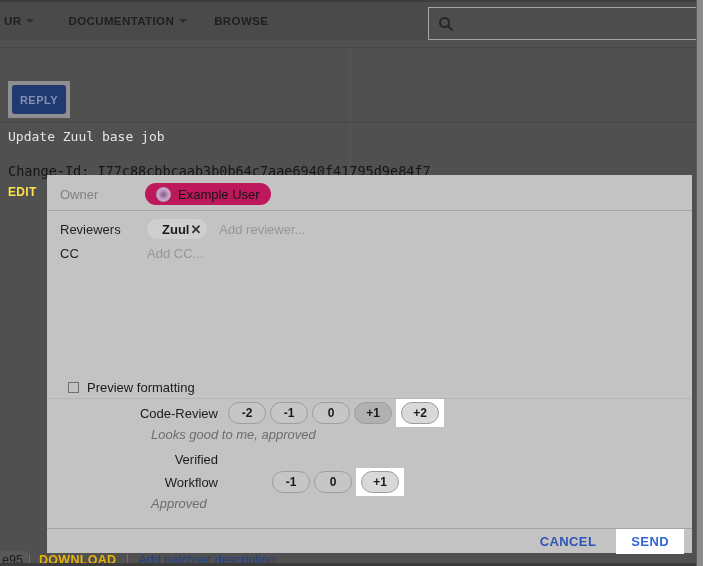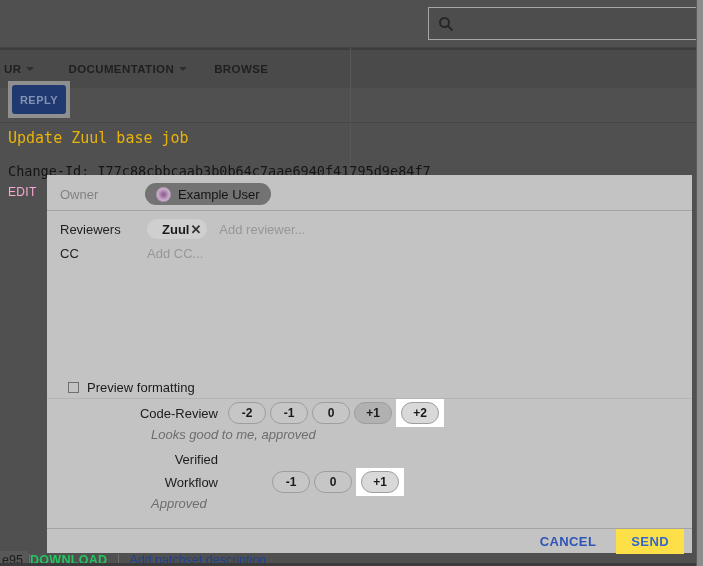--- a/index.html
+++ b/index.html
@@ -2,21 +2,21 @@
 <html><head>
 <meta charset="utf-8">
 <style>
   html,body{margin:0;padding:0;background:#505050;}
   *{box-sizing:border-box;}
   .screen{position:relative;width:703px;height:566px;overflow:hidden;background:#505050;
           font-family:"Liberation Sans",sans-serif;}
 
   
   .header{position:absolute;top:0;left:0;width:703px;height:40px;background:#4a4a4a;
-          border-top:2px solid #3d3d3d;display:flex;align-items:center;margin-top:48px;}
+          border-top:2px solid #3d3d3d;display:flex;align-items:center;}
   .nav-item{display:flex;align-items:center;gap:5px;font-size:11.5px;font-weight:700;
             color:#1f1f1f;letter-spacing:.4px;cursor:pointer;}
   .nav-ur{margin-left:4px;}
   .nav-doc{margin-left:34px;}
   .nav-browse{margin-left:27px;}
   .caret{width:0;height:0;border-left:4px solid transparent;border-right:4px solid transparent;
          border-top:4px solid #2d2d2d;}
   .searchbox{position:absolute;left:428px;top:7px;width:269px;height:33px;background:#4d4d4d;
              border:1px solid #a6a6a6;display:flex;align-items:center;padding-left:9px;}
   .search-icon{width:16px;height:16px;stroke:#262626;fill:none;stroke-width:2;}
@@ -25,46 +25,46 @@
   .page-hline{position:absolute;top:47px;left:0;width:703px;height:1px;background:#454545;}
   .page-vline{position:absolute;top:48px;left:350px;width:1px;height:127px;background:#585858;}
   .commit-divider{position:absolute;top:122px;left:0;width:703px;height:1px;background:#464646;}
 
   .reply-hl{position:absolute;left:8px;top:81px;width:62px;height:37px;background:#8f8f8f;
             display:flex;align-items:center;justify-content:center;}
   .reply-btn{width:54px;height:29px;background:#203a6f;border:none;border-radius:3px;
              color:#8391b4;font-size:11px;font-weight:700;letter-spacing:.5px;
              font-family:inherit;cursor:pointer;}
   .mono{font-family:"DejaVu Sans Mono",monospace;}
-  .commit-title{position:absolute;left:8px;top:129px;font-size:15px;color:#eab308;}
+  .commit-title{position:absolute;left:8px;top:129px;font-size:13px;color:#e5e5e5;}
   .change-id{position:absolute;left:8px;top:163px;font-size:13.5px;color:#151515;white-space:nowrap;}
-  .edit-link{position:absolute;left:8px;top:185px;font-size:12px;font-weight:400;color:#f9a8d4;
+  .edit-link{position:absolute;left:8px;top:185px;font-size:12px;font-weight:700;color:#fde047;
              letter-spacing:.3px;cursor:pointer;}
 
   
   .bottom-bar{position:absolute;left:0;top:551px;width:703px;height:18px;display:flex;
               align-items:center;font-size:12.5px;}
   .hash{width:28px;height:18px;background:#585858;display:flex;align-items:center;
         padding-left:2px;color:#1b1b1b;}
   .vdiv{width:1px;height:13px;background:#6e6e6e;margin-left:1px;}
-  .dl-link{color:#22c55e;font-weight:700;letter-spacing:.3px;cursor:pointer;}
+  .dl-link{color:#eab308;font-weight:700;margin-left:9px;letter-spacing:.3px;cursor:pointer;}
   .vdiv2{width:1px;height:13px;background:#6e6e6e;margin-left:11px;}
   .patchset-link{color:#20418a;margin-left:10px;cursor:pointer;}
   .bottom-strip{position:absolute;left:0;top:563px;width:703px;height:3px;background:#3b3b3b;}
 
   .scrollbar{position:absolute;right:0;top:0;width:7px;height:566px;background:#8c8c8c;
              border-left:1px solid #5c5c5c;}
 
   
   .dialog{position:absolute;left:47px;top:175px;width:645px;height:378px;background:#c3c3c3;
           z-index:10;font-size:13px;color:#1b1b1b;}
   .d-row{position:absolute;left:0;right:0;display:flex;align-items:center;padding-left:13px;}
   .d-owner{top:3px;height:32px;}
   .d-owner .row-label{width:85px;color:#828282;}
-  .chip{display:inline-flex;align-items:center;background:#737373;border-radius:11px;height:22px;
+  .chip{display:inline-flex;align-items:center;background:#be185d;border-radius:11px;height:22px;
         padding:0 11px;color:#141414;cursor:default;}
   .avatar{width:15px;height:15px;border-radius:50%;margin-right:7px;
           background:radial-gradient(circle at 50% 50%, #96689a 15%, #c3a3c6 55%, #d8c3da 100%);
           border:1px solid #b5a0b7;}
   .d-div{position:absolute;left:0;right:0;height:1px;background:#a3a3a3;}
   .d-div1{top:35px;}
   .d-reviewers{top:41px;height:26px;}
   .d-reviewers .row-label, .d-cc .row-label{width:87px;color:#1e1e1e;}
   .zuul-chip{background:#cfcfcf;border-radius:10px;height:20px;padding:0 6px 0 15px;
              font-weight:600;display:inline-flex;align-items:center;}
@@ -93,21 +93,21 @@
   .pill.darker{background:#b1b1b1;}
   .hl-box{background:#ffffff;padding:3px 5px;display:inline-flex;}
   .hl-box .pill{background:#d9d9d9;margin-right:0;}
   .hint{margin-left:104px;font-style:italic;color:#6d6d6d;height:16px;line-height:16px;}
   .no-perm{margin-left:10px;color:#7d7d7d;}
   .d-div3{top:353px;}
   .d-footer{position:absolute;top:354px;left:0;right:0;height:24px;display:flex;
             align-items:center;justify-content:flex-end;padding-right:8px;}
   .cancel-btn{color:#2f54b8;font-weight:700;font-size:13px;letter-spacing:.4px;background:none;
               border:none;margin-right:14px;font-family:inherit;cursor:pointer;}
-  .send-box{background:#fde047;padding:4px 9px;display:inline-flex;}
+  .send-box{background:#ffffff;padding:4px 9px;display:inline-flex;}
   .send-btn{color:#3367d6;font-weight:700;font-size:13px;letter-spacing:.4px;background:none;
             border:none;font-family:inherit;cursor:pointer;}
 </style>
 </head>
 <body>
 
 <div class="screen">
 
   <div class="header">
     <div class="nav-item nav-ur">

